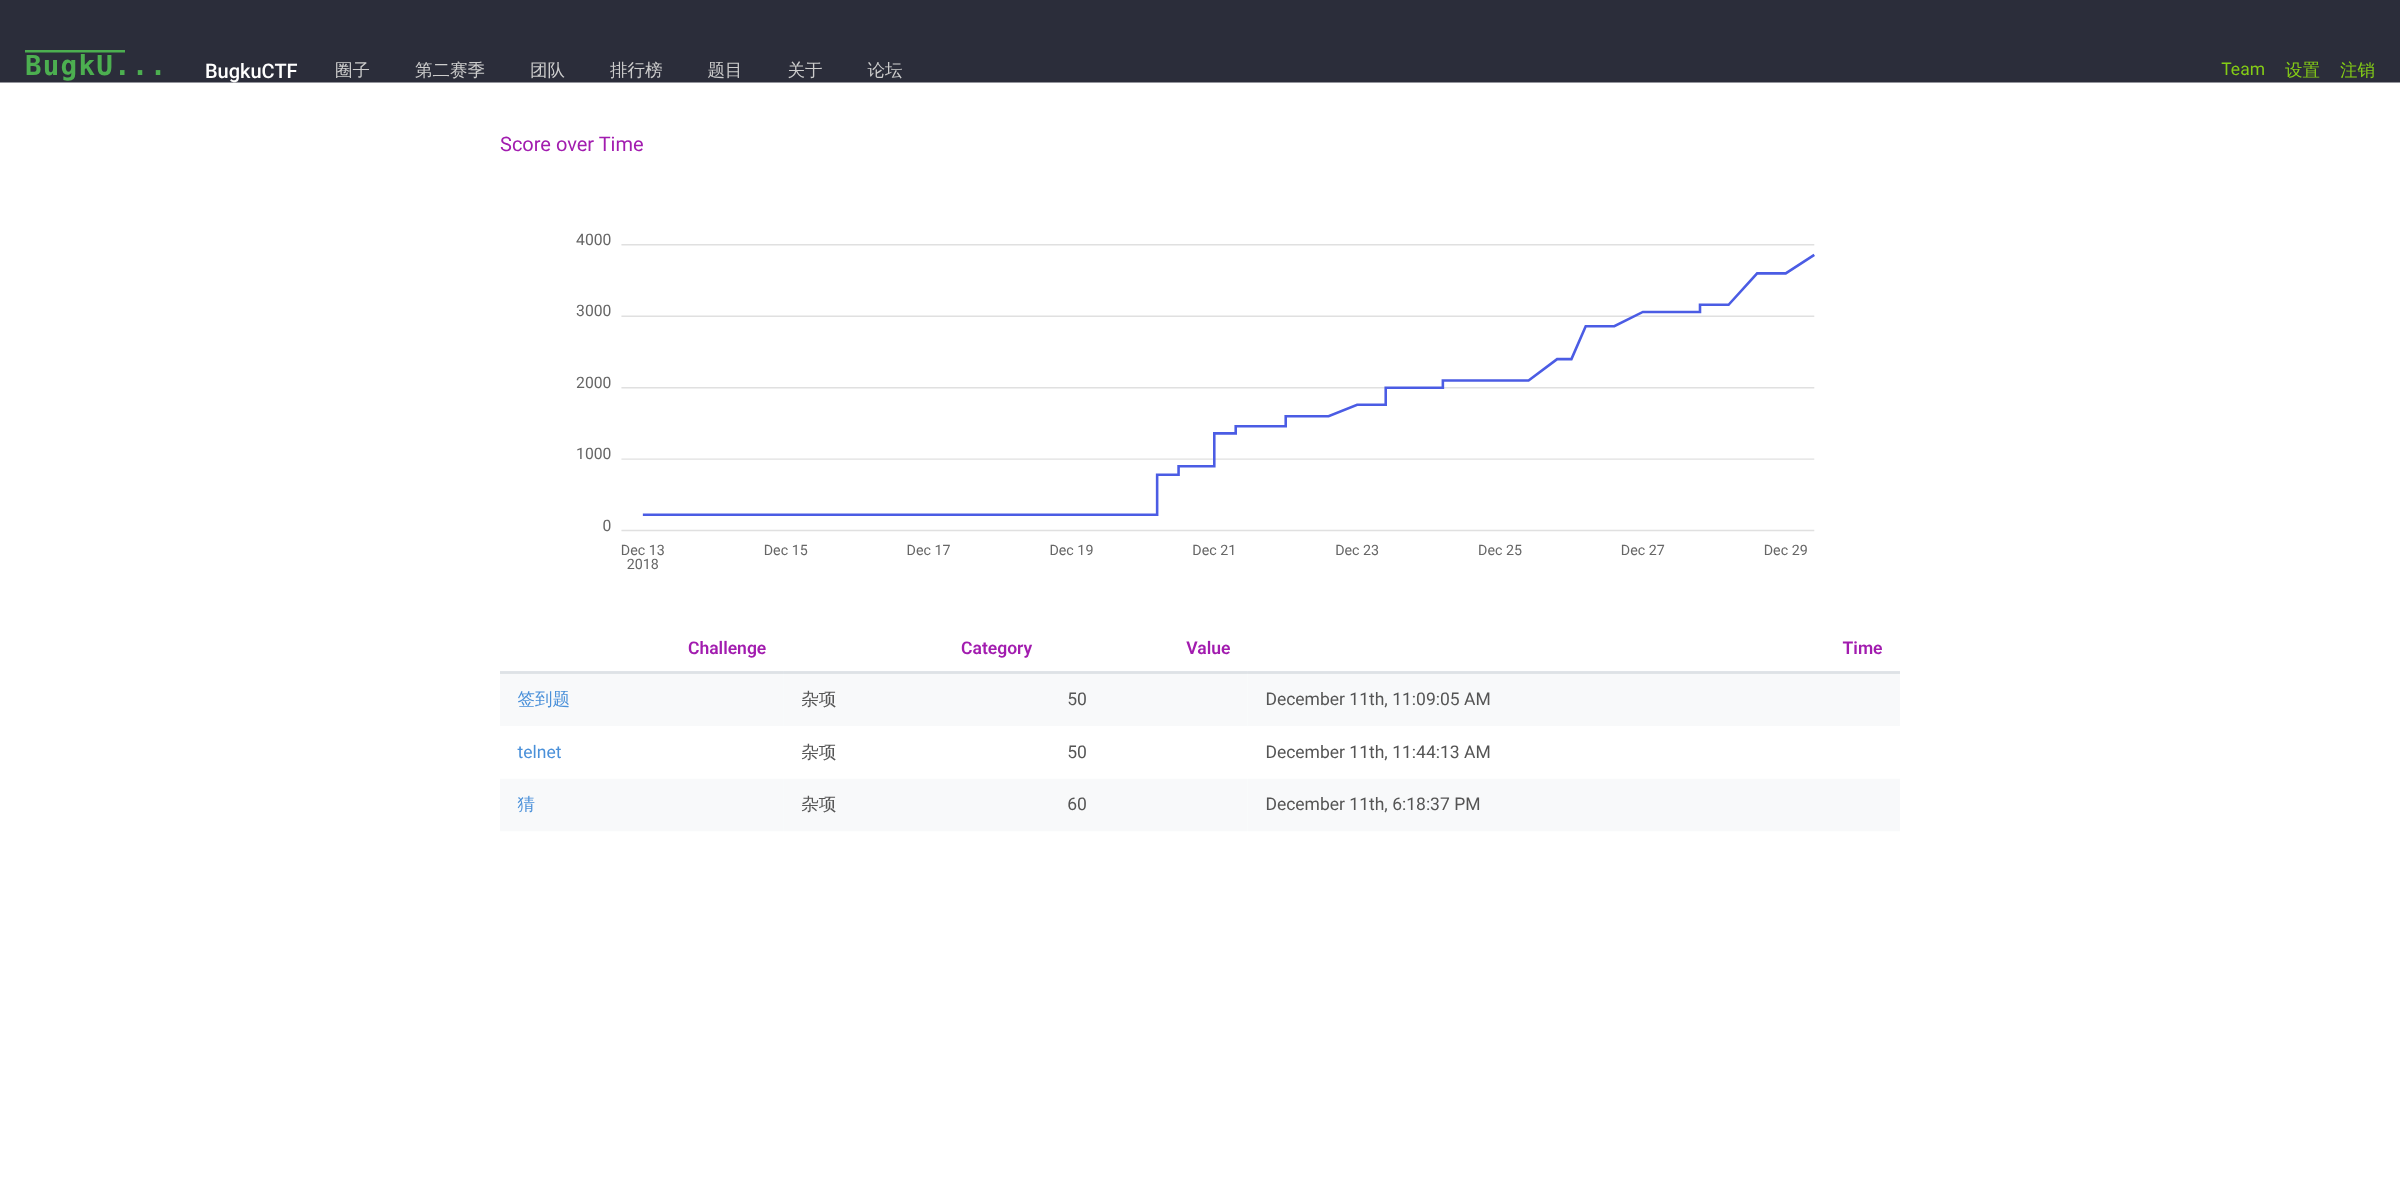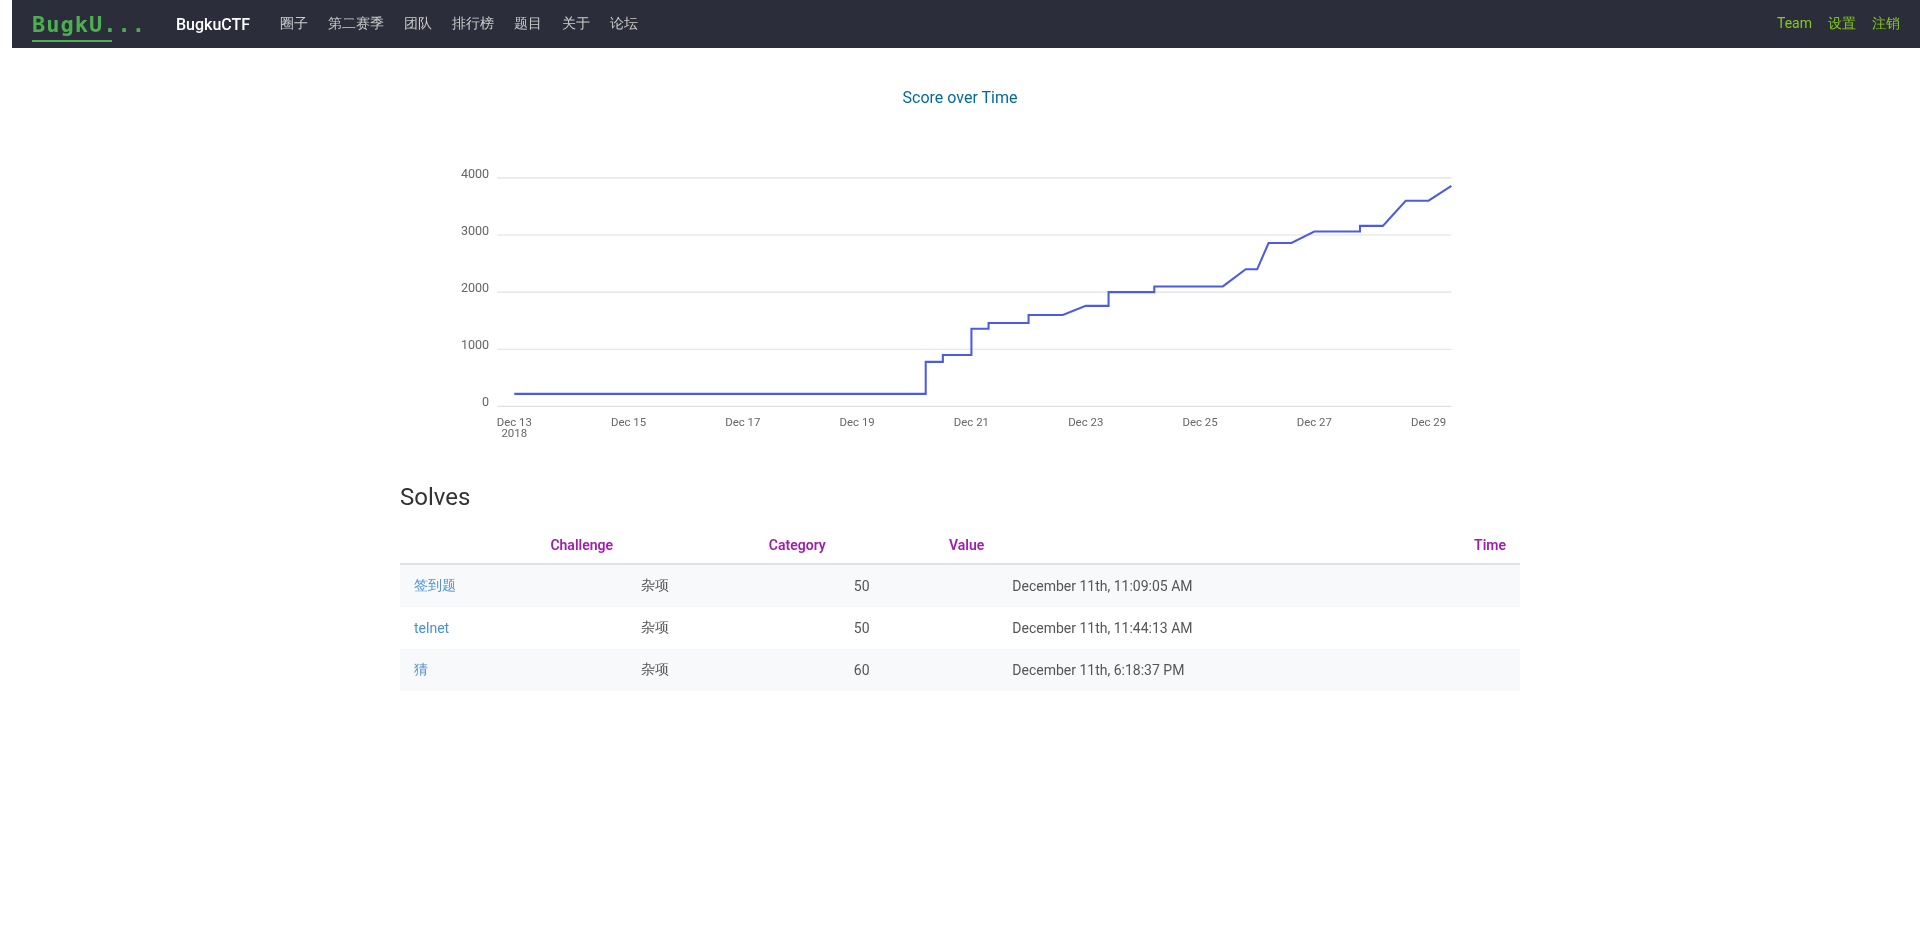--- a/index.html
+++ b/index.html
@@ -1,26 +1,25 @@
 <!DOCTYPE html>
 <html><head>
   <meta charset="utf-8">
   <style>
     * { margin: 0; padding: 0; box-sizing: border-box; }
     body { font-family: -apple-system, BlinkMacSystemFont, "Segoe UI", Roboto, sans-serif; background: #fff; color: #333; }
 
     
     nav {
       background: #2b2d3a;
-      height: 48px;
-      display: flex;
-      align-items: center;
+      height: 66px;
+      display: flex;
+      align-items: flex-end;
       padding: 0 20px;
       position: relative;
-      margin-left: 12px;
     }
     .nav-logo {
       display: flex;
       align-items: center;
       margin-right: 30px;
     }
     .nav-logo-text {
       color: #4caf50;
       font-size: 22px;
       font-weight: bold;
@@ -37,21 +36,21 @@
     }
     .nav-brand {
       color: #fff;
       font-size: 16px;
       margin-right: 30px;
       font-weight: 500;
     }
     .nav-links {
       display: flex;
       align-items: center;
-      gap: 20px;
+      gap: 36px;
       flex: 1;
     }
     .nav-link {
       color: #ccc;
       text-decoration: none;
       font-size: 14px;
       cursor: pointer;
     }
     .nav-right {
       display: flex;
@@ -69,23 +68,23 @@
       max-width: 1200px;
       margin: 0 auto;
       padding: 20px 40px;
     }
 
     
     .chart-container {
       margin: 20px 0 40px 0;
     }
     .chart-title {
-      text-align: center;
+      text-align: left;
       font-size: 16px;
-      color: #0369a1;
+      color: #a21caf;
       margin-bottom: 16px;
     }
     .chart-wrapper {
       position: relative;
       width: 100%;
       height: 320px;
     }
     svg.chart-svg {
       width: 100%;
       height: 100%;
@@ -224,21 +223,20 @@
             820,90
             840,68
             860,68
             880,55
           "></polyline>
       </svg>
     </div>
   </div>
 
   <div class="solves-section">
-    <h2 class="solves-title">Solves</h2>
     <table>
       <thead>
         <tr>
           <th>Challenge</th>
           <th>Category</th>
           <th>Value</th>
           <th>Time</th>
         </tr>
       </thead>
       <tbody id="solves-tbody">

